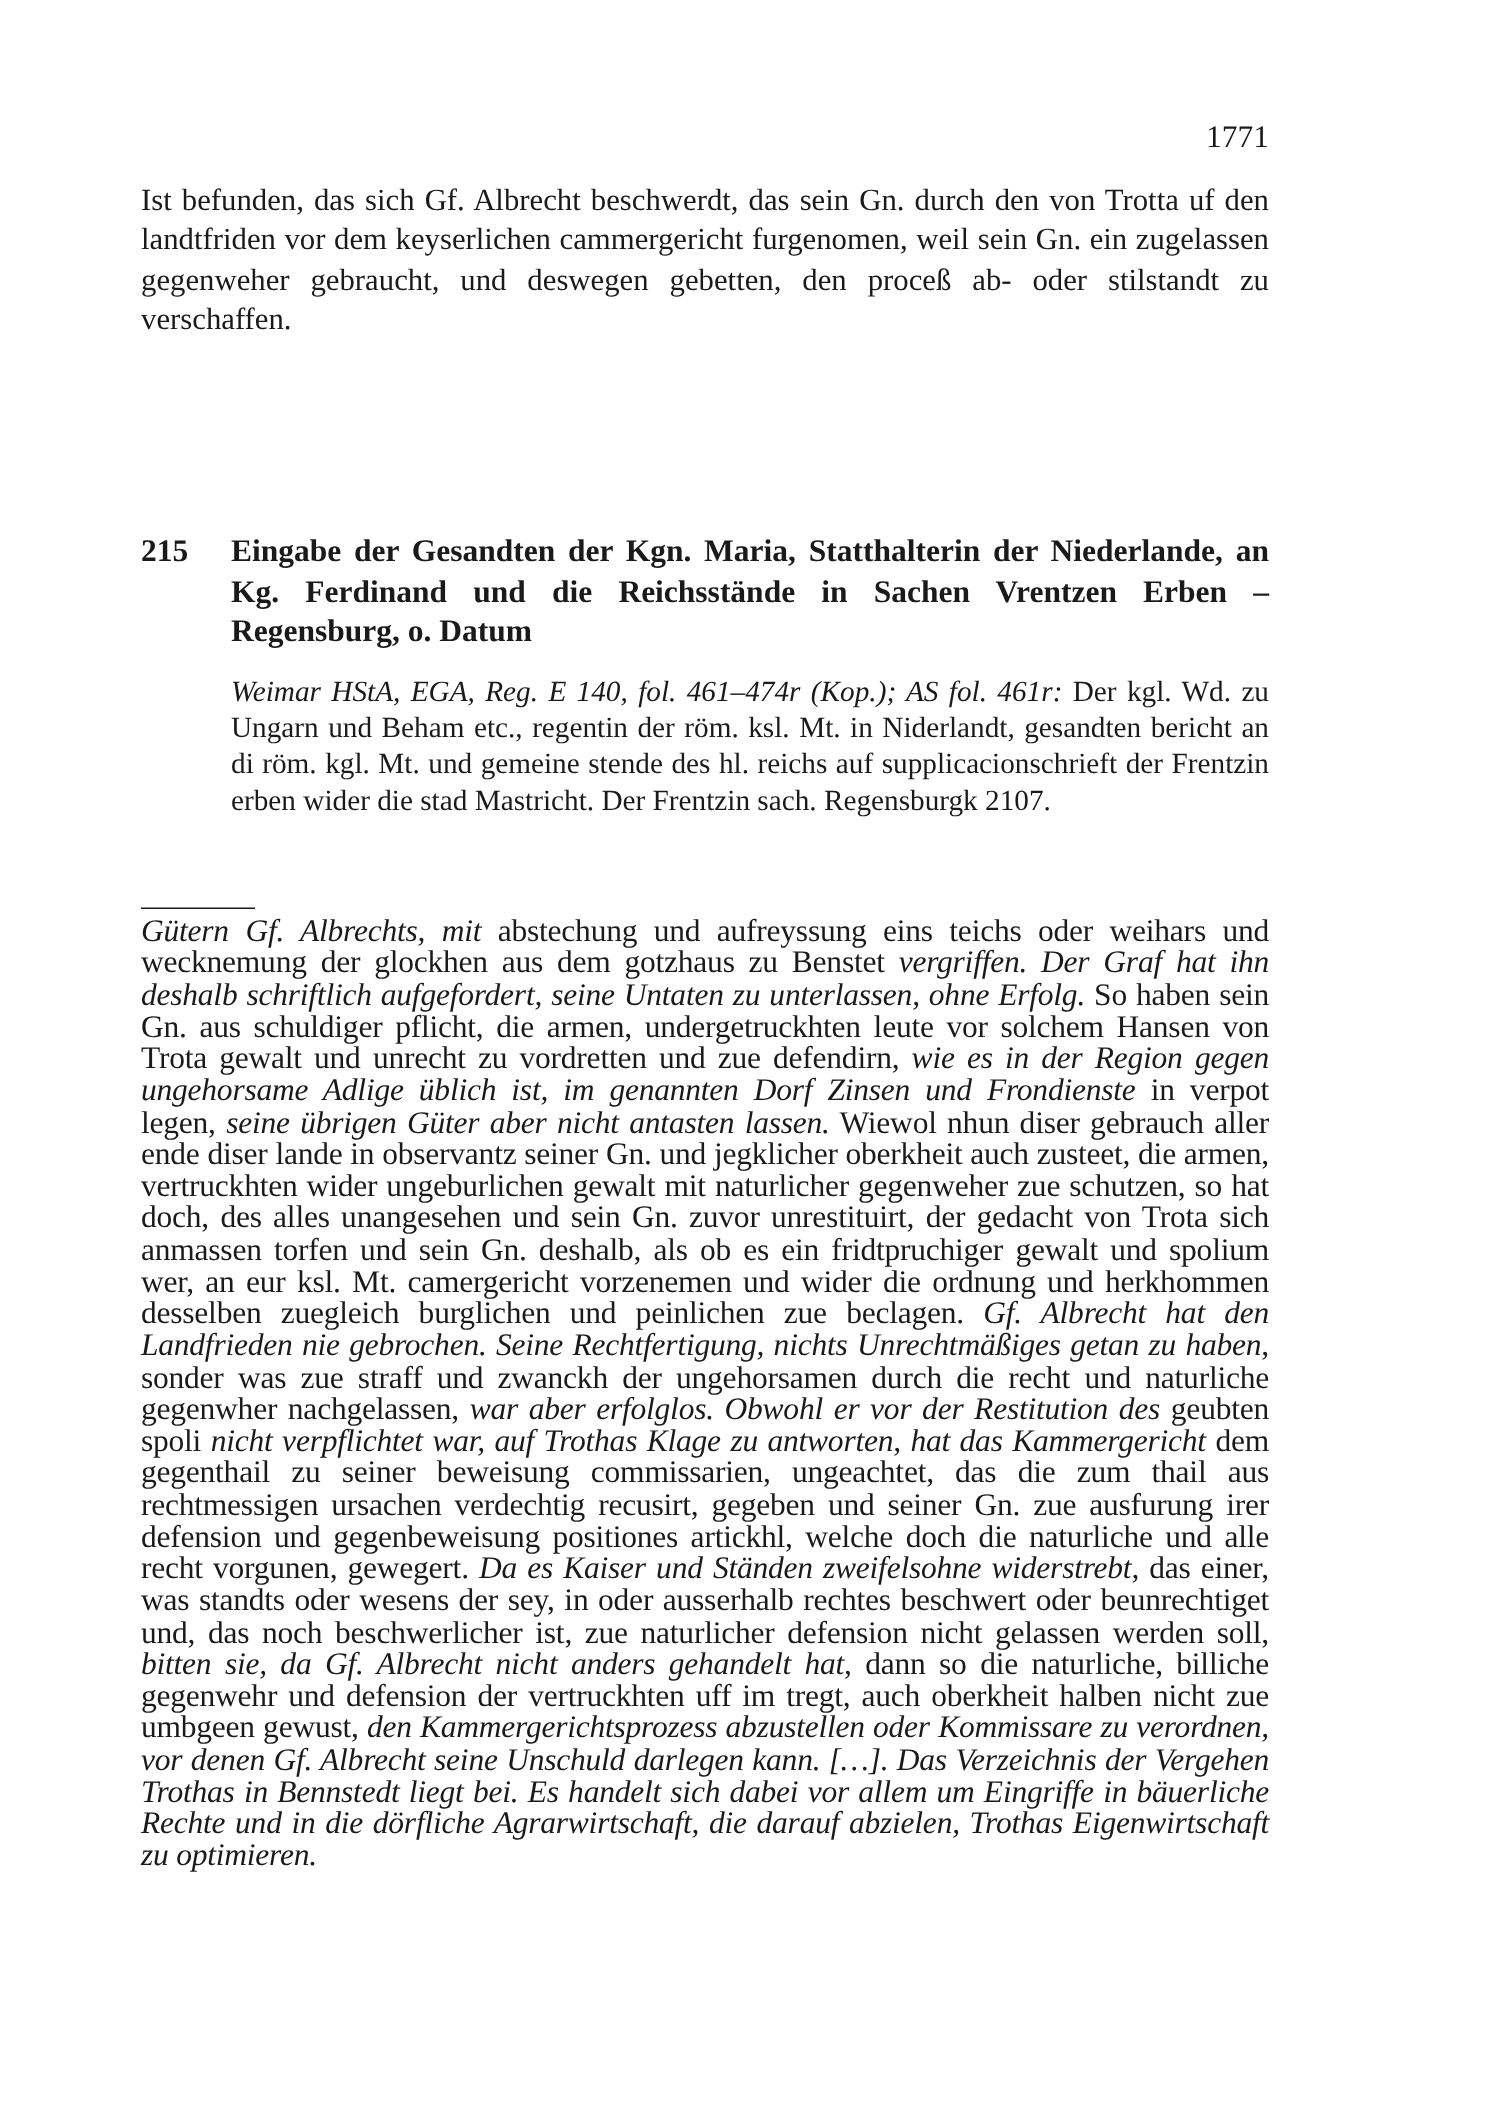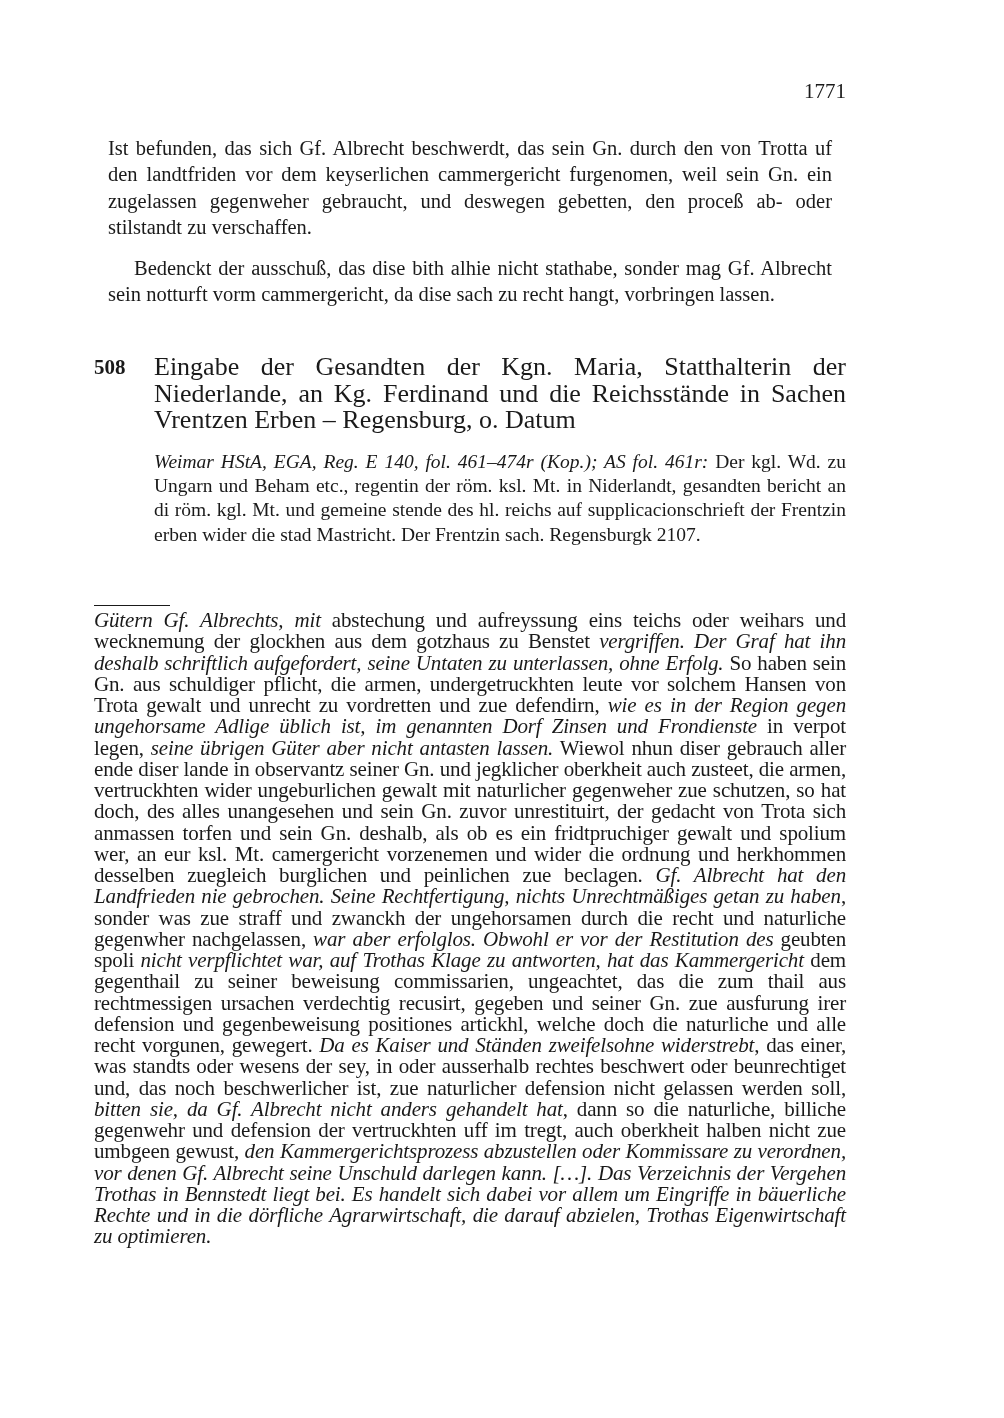--- a/index.html
+++ b/index.html
@@ -46,21 +46,21 @@
       position: absolute;
       top: 121px;
       left: 0;
       width: 752px;
       font-size: 20.5px;
       line-height: 26.4px;
       text-align: justify;
       hyphens: none;
     }
     .body-text p {
-      margin: 14px;
+      margin: 0;
     }
     .body-text p.indent {
       text-indent: 26px;
     }
     .doc-header {
       position: absolute;
       top: 354px;
       left: 0;
       width: 752px;
     }
@@ -70,22 +70,22 @@
       top: 0;
       font-weight: bold;
       font-size: 21px;
       line-height: 26.5px;
     }
     .doc-title {
       position: absolute;
       left: 60px;
       top: 0;
       width: 692px;
-      font-weight: normal;
-      font-size: 26px;
+      font-weight: bold;
+      font-size: 21px;
       line-height: 26.5px;
       text-align: justify;
       text-align-last: left;
     }
     .source-note {
       position: absolute;
       top: 450px;
       left: 60px;
       width: 692px;
       font-size: 19.5px;
@@ -117,25 +117,24 @@
 <body>
 
 <div class="page">
 
   <div class="running-head">
     <span class="page-number">1771</span>
   </div>
 
   <div class="body-text">
     <p>Ist befunden, das sich Gf. Albrecht beschwerdt, das sein Gn. durch den von Trotta uf den landtfriden vor dem keyserlichen cammergericht furgenomen, weil sein Gn. ein zugelassen gegenweher gebraucht, und deswegen gebetten, den proceß ab- oder stilstandt zu verschaffen.</p>
-    <p class="indent">Bedenckt der ausschuß, das dise bith alhie nicht stathabe, sonder mag Gf. Albrecht sein notturft vorm cammergericht, da dise sach zu recht hangt, vorbringen lassen.</p>
   </div>
 
   <div class="doc-header">
-    <span class="doc-number">508</span>
+    <span class="doc-number">215</span>
     <div class="doc-title">Eingabe der Gesandten der Kgn. Maria, Statthalterin der Niederlande, an Kg. Ferdinand und die Reichsstände in Sachen Vrentzen Erben – Regensburg, o. Datum</div>
   </div>
 
   <div class="source-note"><span class="it">Weimar HStA, EGA, Reg. E 140, fol. 461–474r (Kop.); AS fol. 461r:</span><span> Der kgl. Wd. zu Ungarn und Beham etc., regentin der röm. ksl. Mt. in Niderlandt, gesandten bericht an di röm. kgl. Mt. und gemeine stende des hl. reichs auf supplicacionschrieft der Frentzin erben wider die stad Mastricht. Der Frentzin sach. Regensburgk 2107.</span></div>
 
   <div class="footnote-rule"></div>
 
   <div class="footnote"><span class="it">Gütern Gf. Albrechts, mit</span><span> abstechung und aufreyssung eins teichs oder weihars und wecknemung der glockhen aus dem gotzhaus zu Benstet </span><span class="it">vergriffen. Der Graf hat ihn deshalb schriftlich aufgefordert, seine Untaten zu unterlassen, ohne Erfolg.</span><span> So haben sein Gn. aus schuldiger pflicht, die armen, undergetruckhten leute vor solchem Hansen von Trota gewalt und unrecht zu vordretten und zue defendirn, </span><span class="it">wie es in der Region gegen ungehorsame Adlige üblich ist, im genannten Dorf Zinsen und Frondienste</span><span> in verpot legen, </span><span class="it">seine übrigen Güter aber nicht antasten lassen.</span><span> Wiewol nhun diser gebrauch aller ende diser lande in observantz seiner Gn. und jegklicher oberkheit auch zusteet, die armen, vertruckhten wider ungeburlichen gewalt mit naturlicher gegenweher zue schutzen, so hat doch, des alles unangesehen und sein Gn. zuvor unrestituirt, der gedacht von Trota sich anmassen torfen und sein Gn. deshalb, als ob es ein fridtpruchiger gewalt und spolium wer, an eur ksl. Mt. camergericht vorzenemen und wider die ordnung und herkhommen desselben zuegleich burglichen und peinlichen zue beclagen. </span><span class="it">Gf. Albrecht hat den Landfrieden nie gebrochen. Seine Rechtfertigung, nichts Unrechtmäßiges getan zu haben</span><span>, sonder was zue straff und zwanckh der ungehorsamen durch die recht und naturliche gegenwher nachgelassen, </span><span class="it">war aber erfolglos. Obwohl er vor der Restitution des</span><span> geubten spoli </span><span class="it">nicht verpflichtet war, auf Trothas Klage zu antworten, hat das Kammergericht</span><span> dem gegenthail zu seiner beweisung commissarien, ungeachtet, das die zum thail aus rechtmessigen ursachen verdechtig recusirt, gegeben und seiner Gn. zue ausfurung irer defension und gegenbeweisung positiones artickhl, welche doch die naturliche und alle recht vorgunen, gewegert. </span><span class="it">Da es Kaiser und Ständen zweifelsohne widerstrebt</span><span>, das einer, was standts oder wesens der sey, in oder ausserhalb rechtes beschwert oder beunrechtiget und, das noch beschwerlicher ist, zue naturlicher defension nicht gelassen werden soll, </span><span class="it">bitten sie, da Gf. Albrecht nicht anders gehandelt hat</span><span>, dann so die naturliche, billiche gegenwehr und defension der vertruckhten uff im tregt, auch oberkheit halben nicht zue umbgeen gewust, </span><span class="it">den Kammergerichtsprozess abzustellen oder Kommissare zu verordnen, vor denen Gf. Albrecht seine Unschuld darlegen kann. […]. Das Verzeichnis der Vergehen Trothas in Bennstedt liegt bei. Es handelt sich dabei vor allem um Eingriffe in bäuerliche Rechte und in die dörfliche Agrarwirtschaft, die darauf abzielen, Trothas Eigenwirtschaft zu optimieren.</span></div>
 
 </div>

